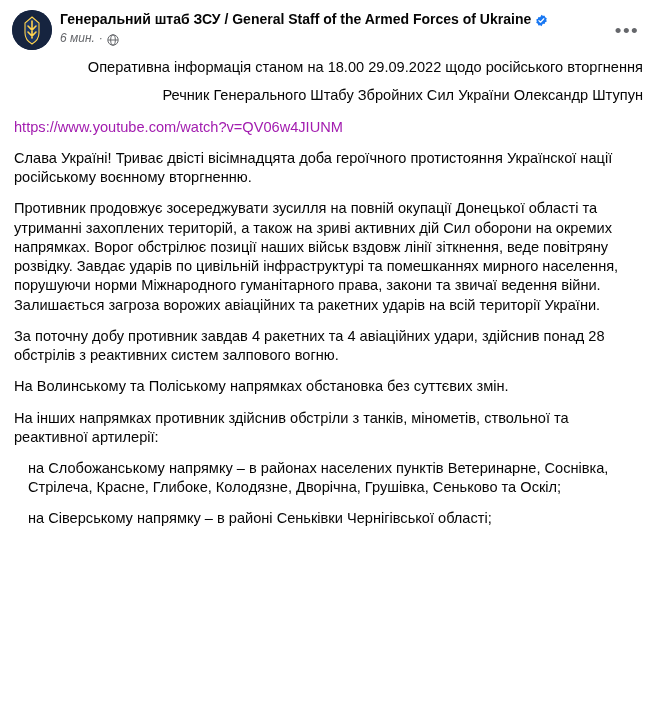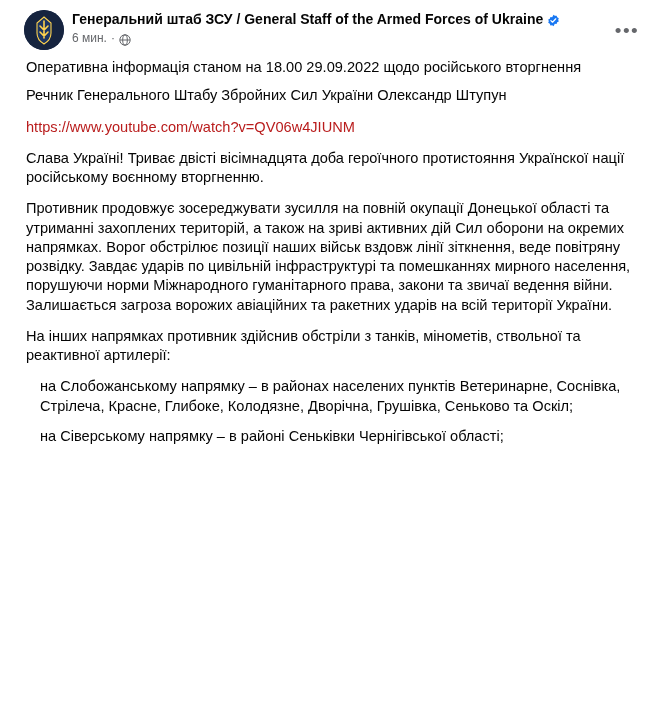--- a/index.html
+++ b/index.html
@@ -10,21 +10,21 @@
   }
   body {
     width: 657px;
     height: 714px;
     font-family: "Liberation Sans", sans-serif;
     color: #050505;
     overflow: hidden;
   }
   .post {
     width: 657px;
-    padding: 10px 12px 0 24px;
+    padding: 10px 12px 0 12px;
   }
   .post-header {
     display: flex;
     align-items: flex-start;
     position: relative;
     margin-bottom: 8px;
   }
   .avatar {
     width: 40px;
     height: 40px;
@@ -62,20 +62,21 @@
     width: 13px;
     height: 13px;
     display: inline-block;
   }
   .meta-row {
     display: flex;
     align-items: center;
     margin-top: 3px;
     font-size: 12px;
     color: #65676b;
+    font-style: italic;
   }
   .meta-sep {
     margin: 0 4px;
   }
   .globe-icon {
     width: 12px;
     height: 12px;
     display: inline-block;
     position: relative;
     top: 2px;
@@ -100,26 +101,27 @@
     font-size: 14.6px;
     line-height: 1.32;
     color: #050505;
     padding: 0 2px;
   }
   .post-body p {
     margin: 0 0 12px 0;
   }
   .post-body p.tight {
     margin-bottom: 9px;
+    text-align: right;
   }
   .post-body p.bullet {
     margin: 0 0 11px 14px;
   }
   .link {
-    color: #b91c1c;
+    color: #a21caf;
     word-break: break-all;
   }
   a.link { text-decoration: none; }
 </style>
 </head>
 <body>
 
 <div class="post">
 
   <div class="post-header">
@@ -157,18 +159,20 @@
 
     <div class="more-btn">•••</div>
   </div>
 
   <div class="post-body">
     <p class="tight">Оперативна інформація станом на 18.00 29.09.2022 щодо російського вторгнення</p>
     <p class="tight" style="margin-bottom:12px;">Речник Генерального Штабу Збройних Сил України Олександр Штупун</p>
     <p><a class="link" href="#">https://www.youtube.com/watch?v=QV06w4JIUNM</a></p>
     <p>Слава Україні! Триває двісті вісімнадцята доба героїчного протистояння Українскої нації російському воєнному вторгненню.</p>
     <p>Противник продовжує зосереджувати зусилля на повній окупації Донецької області та утриманні захоплених територій, а також на зриві активних дій Сил оборони на окремих напрямках. Ворог обстрілює позиції наших військ вздовж лінії зіткнення, веде повітряну розвідку. Завдає ударів по цивільній інфраструктурі та помешканнях мирного населення, порушуючи норми Міжнародного гуманітарного права, закони та звичаї ведення війни. Залишається загроза ворожих авіаційних та ракетних ударів на всій території України.</p>
+    <p>За поточну добу противник завдав 4 ракетних та 4 авіаційних удари, здійснив понад 28 обстрілів з реактивних систем залпового вогню.</p>
+    <p>На Волинському та Поліському напрямках обстановка без суттєвих змін.</p>
     <p>На інших напрямках противник здійснив обстріли з танків, мінометів, ствольної та реактивної артилерії:</p>
     <p class="bullet">на Слобожанському напрямку – в районах населених пунктів Ветеринарне, Соснівка, Стрілеча, Красне, Глибоке, Колодязне, Дворічна, Грушівка, Сеньково та Оскіл;</p>
     <p class="bullet">на Сіверському напрямку – в районі Сеньківки Чернігівської області;</p>
 
   </div>
 </div>
 
 </body></html>

